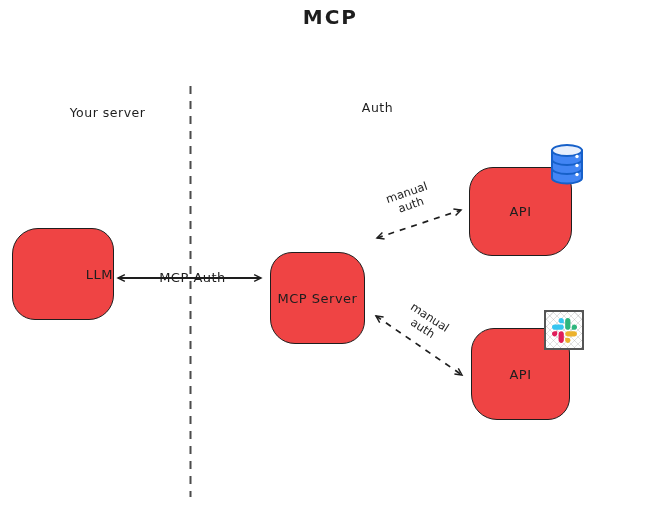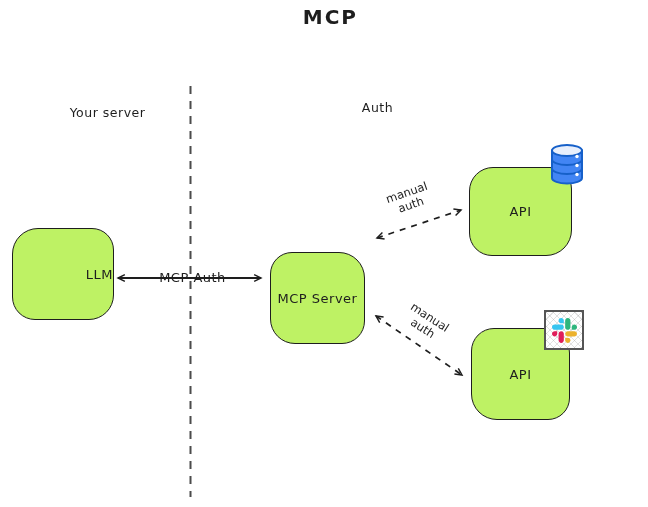--- a/index.html
+++ b/index.html
@@ -34,21 +34,21 @@
     stroke-dasharray: 8 7;
   }
   .edge { stroke: var(--stroke, #1e1e1e); fill: none; }
   .edge-solid  { stroke-width: 2.2; }
   .edge-dashed { stroke-width: 1.7; stroke-dasharray: 6 6; }
   .arrowhead-path { stroke: var(--stroke, #1e1e1e); fill: none; stroke-width: 1.7; }
 
   
   .node {
     position: absolute;
-    background: #bef264;
+    background: #ef4444;
     border: 1.7px solid var(--stroke, #1e1e1e);
     display: flex; align-items: center; justify-content: center;
     font-size: 13px;
     letter-spacing: 0.5px;
   }
   .node-llm        { left: 12px;  top: 228px; width: 100px; height: 90px; border-radius: 26px 22px 25px 23px; justify-content: flex-end; }
   .node-mcp-server { left: 270px; top: 229px; width: 93px;  height: 90px; border-radius: 22px 26px 23px 25px; margin-top: 23px; }
   .node-api-top    { left: 469px; top: 167px; width: 101px; height: 87px; border-radius: 24px 22px 26px 23px; }
   .node-api-bottom { left: 471px; top: 328px; width: 97px;  height: 90px; border-radius: 23px 25px 22px 26px; }
 

